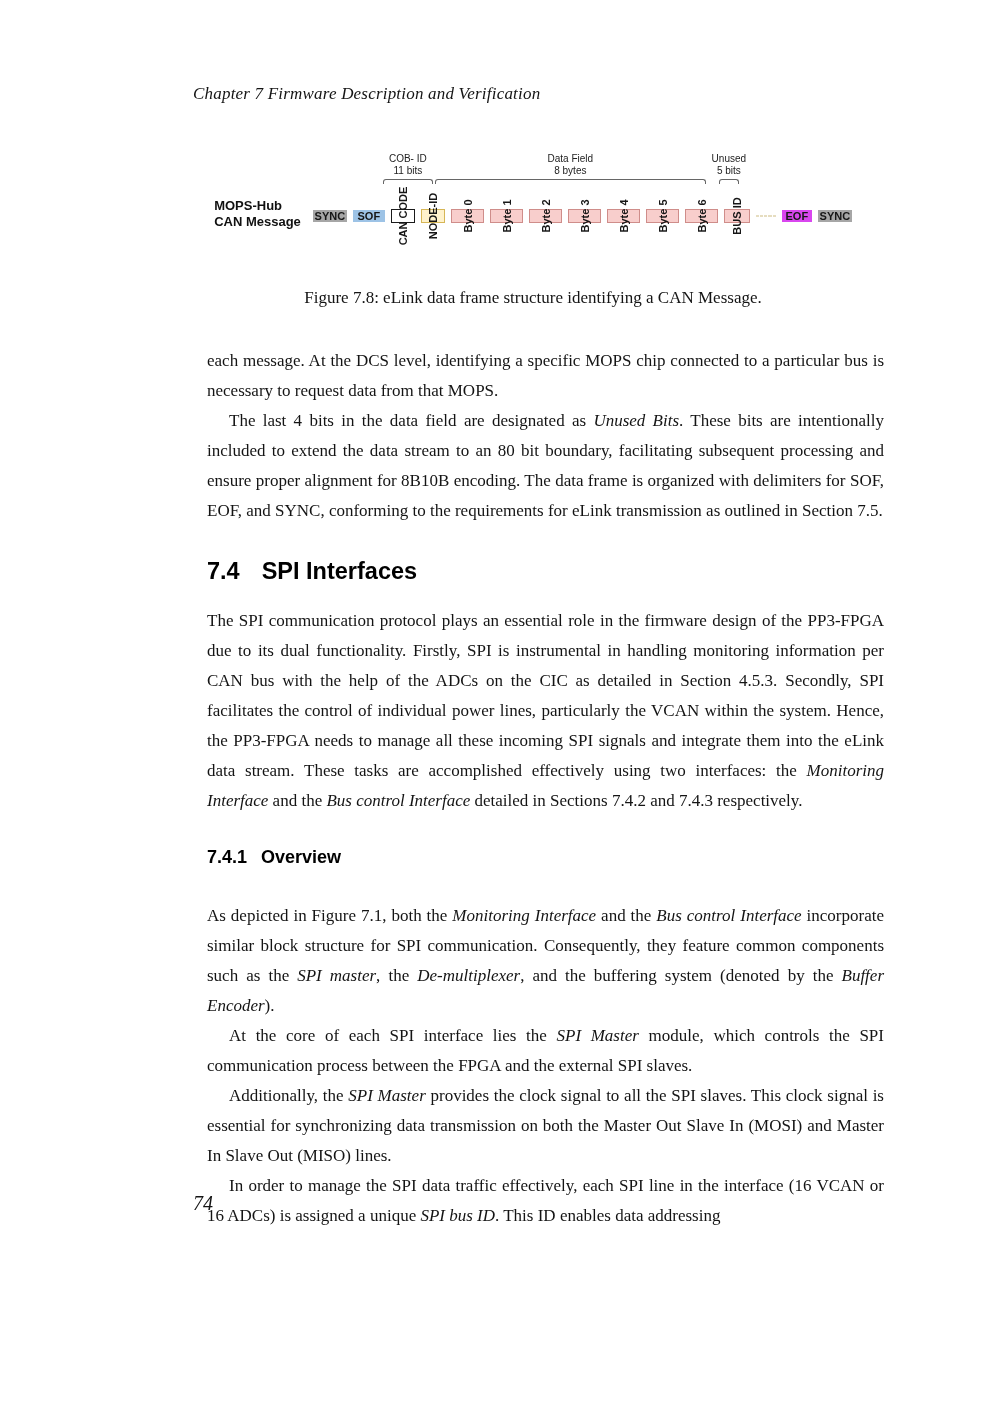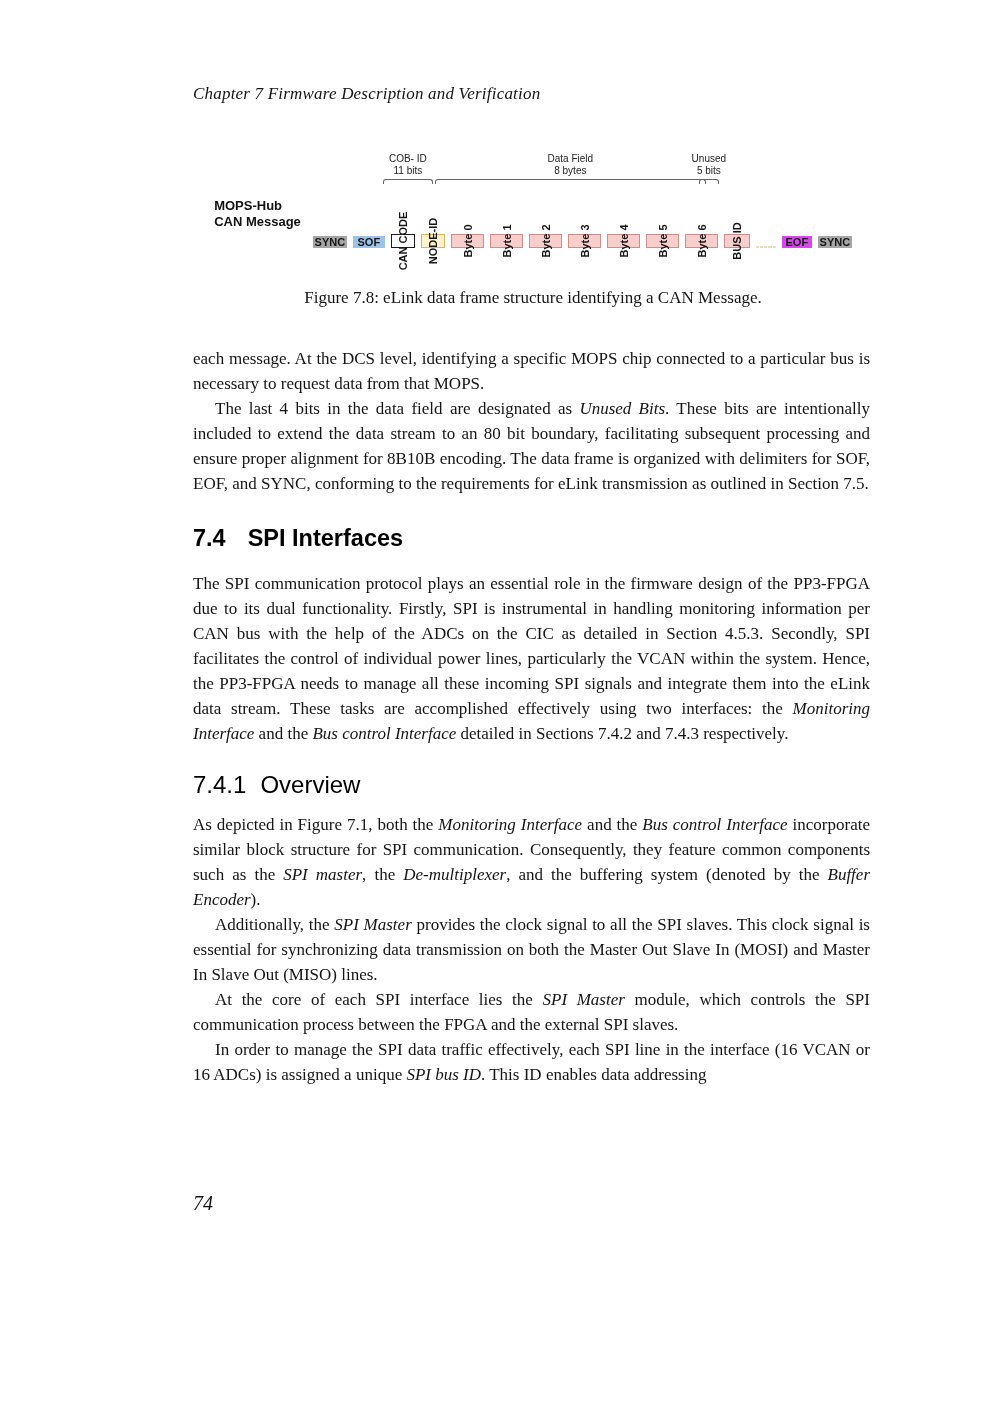--- a/index.html
+++ b/index.html
@@ -30,24 +30,24 @@
     position:absolute; bottom:0;
     font-family:"Liberation Sans", sans-serif; font-size:10px; line-height:1.2;
     text-align:center; color:#222;
   }
   .anno .brace {
     height:5px; border:1px solid #666; border-bottom:none;
     border-radius:3px 3px 0 0; margin-top:2px;
   }
   .anno-cob { left:70px; width:50px; }
   .anno-data { left:122px; width:271px; }
-  .anno-unused { left:374px; width:44px; }
+  .anno-unused { left:394px; width:44px; }
   .anno-unused .brace { width:20px; margin-left:auto; margin-right:auto; }
 
-  .cells { display:flex; gap:6px; height:64px; align-items:flex-end; }
+  .cells { display:flex; gap:6px; height:64px; align-items:center; }
   .cell {
     display:flex; align-items:center; justify-content:center;
     font-family:"Liberation Sans", sans-serif; font-weight:bold; font-size:11px;
     color:#161616; text-align:center;
   }
   .cell.sync  { width:34px; background:#a6a6a6; }
   .cell.sof   { width:32px; background:#9dc3e6; }
   .cell.eof   { width:30px; background:#d946ef; }
   .cell.code  { width:24px; background:#ffffff; border:1px solid #1a1a1a; }
   .cell.node  { width:24px; background:#fff2cc; border:1px solid #d6b656; }
@@ -56,36 +56,36 @@
   .cell.vert span { display:block; transform:rotate(-90deg); white-space:nowrap; }
   .cell.unused { width:20px; display:flex; gap:1px; padding:0; }
   .cell.unused .stripe { flex:1; background:#ffffff; border:1px solid #e6ddc0; }
 
   .caption {
     margin-top:40px; text-align:center; font-size:17px; color:#141414;
   }
 
   
   .body-text {
-    position:absolute; top:346px; left:193px; width:677px;
-    font-size:17px; line-height:25px; text-align:justify;
+    position:absolute; top:346px; left:207px; width:677px;
+    font-size:17px; line-height:30px; text-align:justify;
   }
   .body-text p { margin:0; }
   .body-text p.ind { text-indent:22px; }
   .it { font-style:italic; }
 
   .sec-head {
     font-family:"Liberation Sans", sans-serif; font-weight:bold;
     font-size:23.5px; margin-top:30px; margin-bottom:20px; color:#000;
     text-align:left; text-indent:0;
   }
   .sec-head .num { margin-right:22px; }
   .subsec-head {
-    font-family:"Liberation Sans", sans-serif; font-weight:normal;
-    font-size:24px; margin-top:26px; margin-bottom:15px; color:#000;
+    font-family:"Liberation Sans", sans-serif; font-weight:bold;
+    font-size:18px; margin-top:26px; margin-bottom:29px; color:#000;
     text-align:left; text-indent:0;
   }
   .subsec-head .num { margin-right:14px; }
 
   .page-number {
     position:absolute; left:193px; top:1192px; font-size:20px; font-style:italic;
   }
 </style>
 </head>
 <body>
@@ -174,23 +174,23 @@
     <p class="ind"><span>The last 4 bits in the data field are designated as </span><span class="it">Unused Bits</span><span>.  These bits are intentionally included to extend the data stream to an 80 bit boundary, facilitating subsequent processing and ensure proper alignment for 8B10B encoding.  The data frame is organized with delimiters for SOF, EOF, and SYNC, conforming to the requirements for eLink transmission as outlined in Section 7.5.</span></p>
 
     <div class="sec-head"><span class="num">7.4</span><span>SPI Interfaces</span></div>
 
     <p><span>The SPI communication protocol plays an essential role in the firmware design of the PP3-FPGA due to its dual functionality. Firstly, SPI is instrumental in handling monitoring information per CAN bus with the help of the ADCs on the CIC as detailed in Section 4.5.3. Secondly, SPI facilitates the control of individual power lines, particularly the VCAN within the system. Hence, the PP3-FPGA needs to manage all these incoming SPI signals and integrate them into the eLink data stream. These tasks are accomplished effectively using two interfaces: the </span><span class="it">Monitoring Interface</span><span> and the </span><span class="it">Bus control Interface</span><span> detailed in Sections 7.4.2 and 7.4.3 respectively.</span></p>
 
     <div class="subsec-head"><span class="num">7.4.1</span><span>Overview</span></div>
 
     <p><span>As depicted in Figure 7.1, both the </span><span class="it">Monitoring Interface</span><span> and the </span><span class="it">Bus control Interface</span><span> incorporate similar block structure for SPI communication. Consequently, they feature common components such as the </span><span class="it">SPI master</span><span>, the </span><span class="it">De-multiplexer</span><span>, and the buffering system (denoted by the </span><span class="it">Buffer Encoder</span><span>).</span></p>
 
+    <p class="ind"><span>At the core of each SPI interface lies the </span><span class="it">SPI Master</span><span> module, which controls the SPI communication process between the FPGA and the external SPI slaves.</span></p>
+
     <p class="ind"><span>Additionally, the </span><span class="it">SPI Master</span><span> provides the clock signal to all the SPI slaves. This clock signal is essential for synchronizing data transmission on both the Master Out Slave In (MOSI) and Master In Slave Out (MISO) lines.</span></p>
-
-    <p class="ind"><span>At the core of each SPI interface lies the </span><span class="it">SPI Master</span><span> module, which controls the SPI communication process between the FPGA and the external SPI slaves.</span></p>
 
     <p class="ind"><span>In order to manage the SPI data traffic effectively, each SPI line in the interface (16 VCAN or 16 ADCs) is assigned a unique </span><span class="it">SPI bus ID</span><span>. This ID enables data addressing</span></p>
 
   </div>
 
   <div class="page-number">74</div>
 
 </div>
 
 </body></html>

